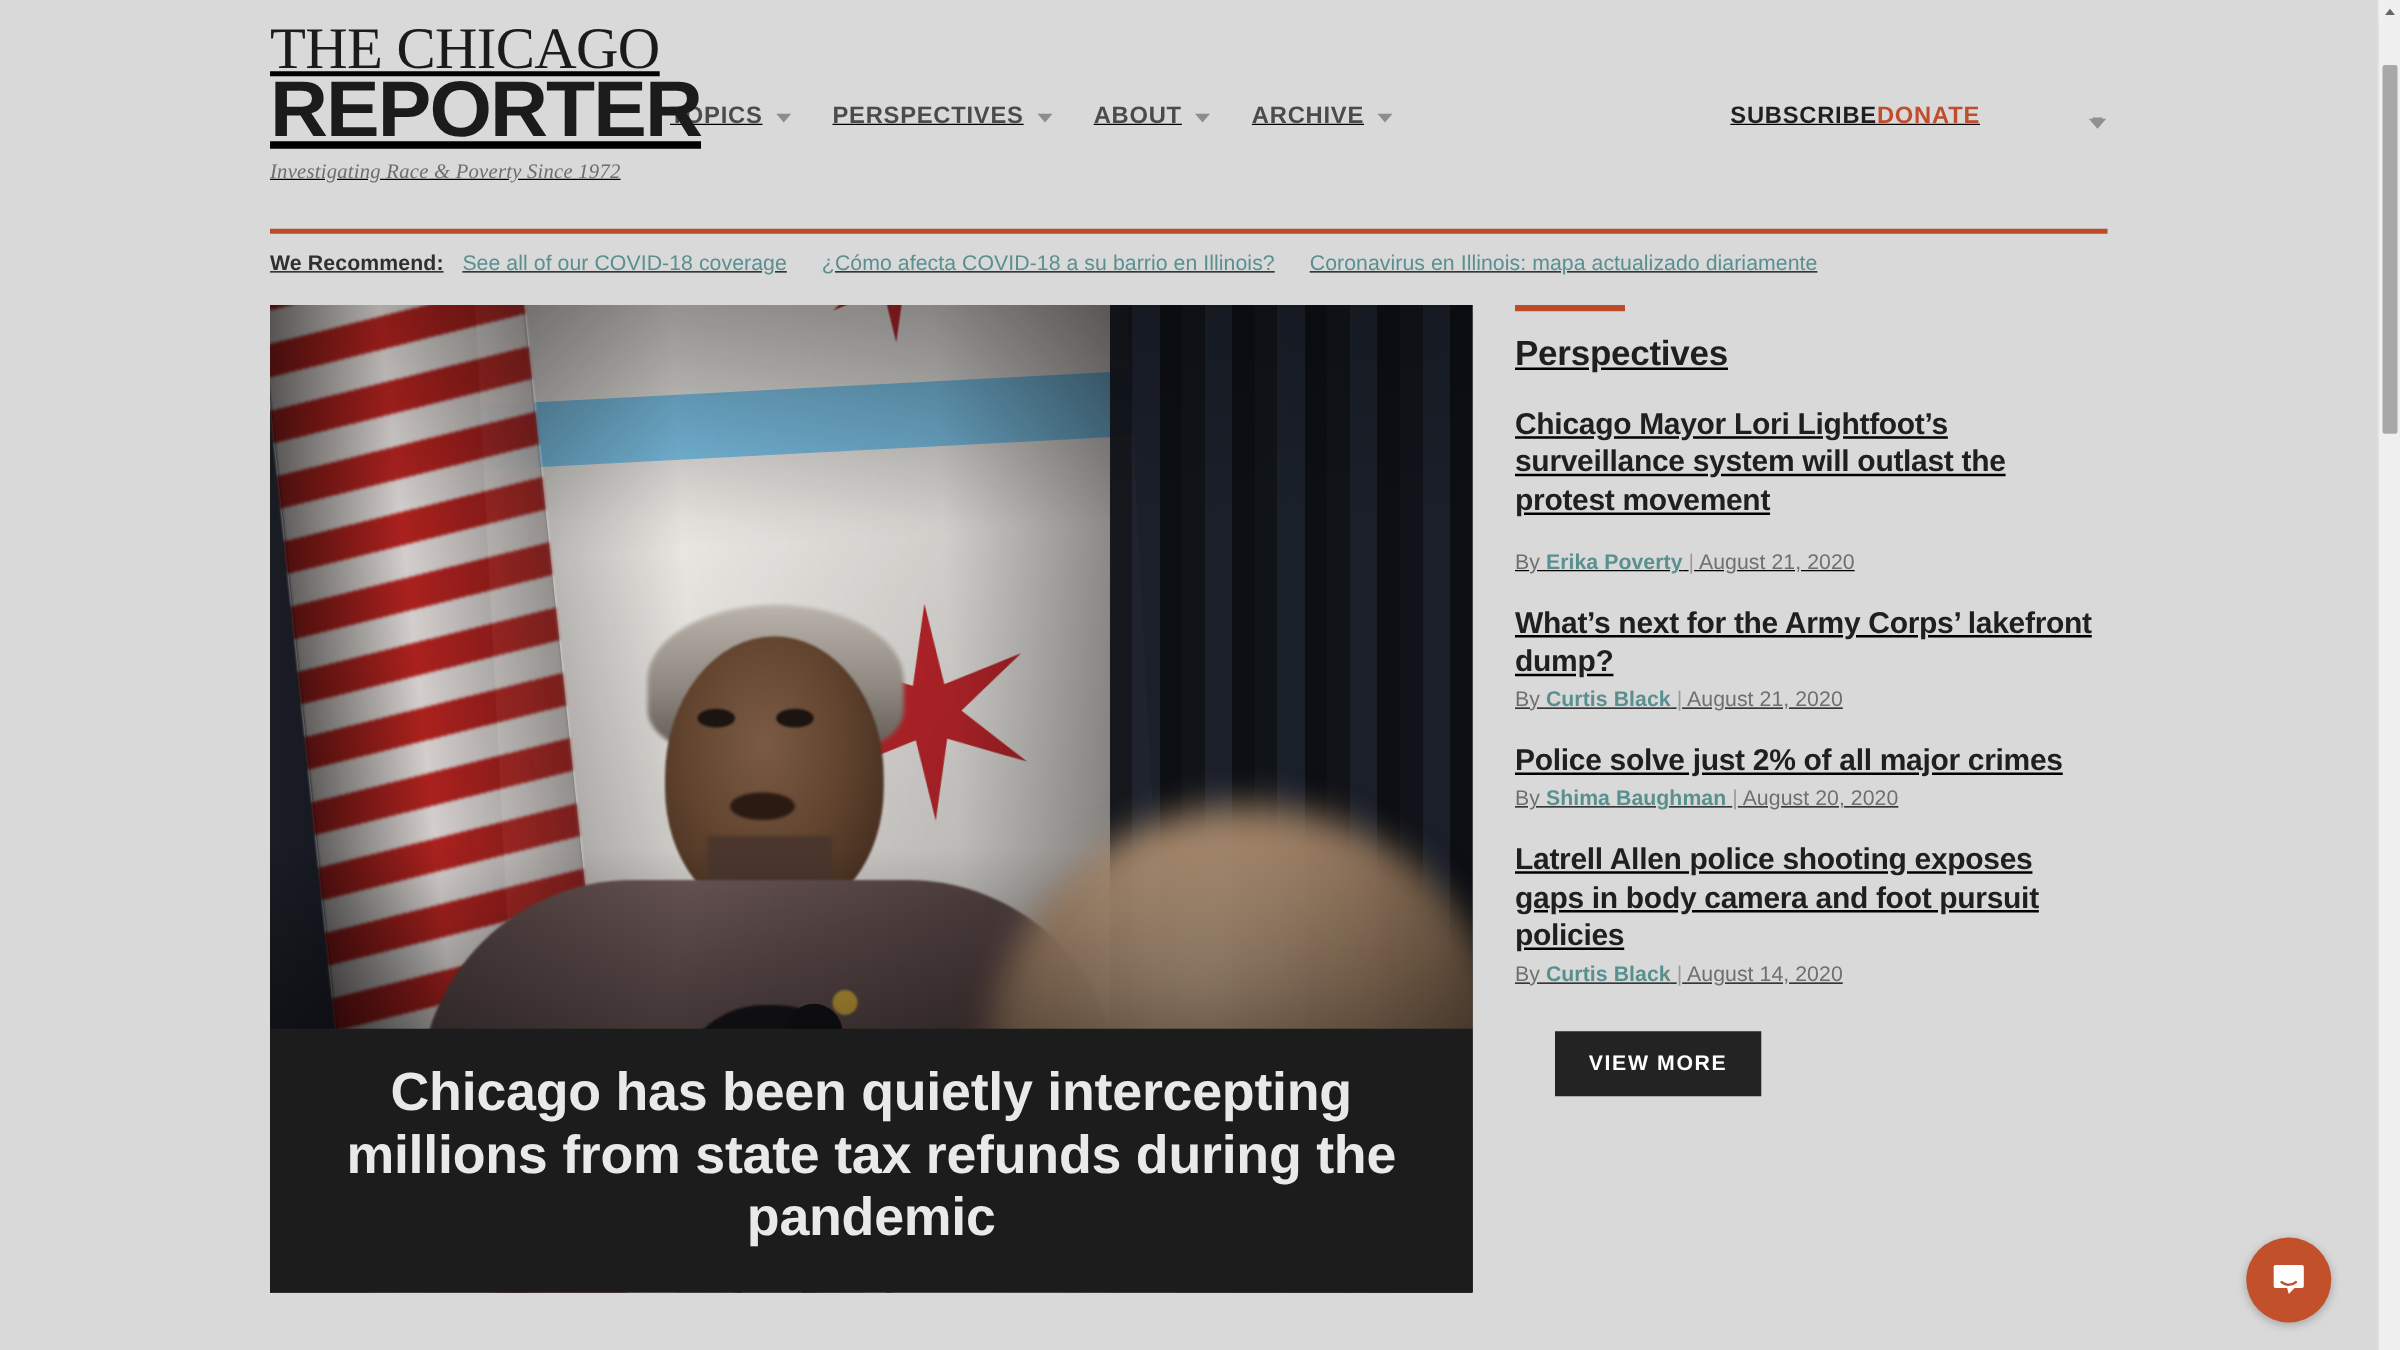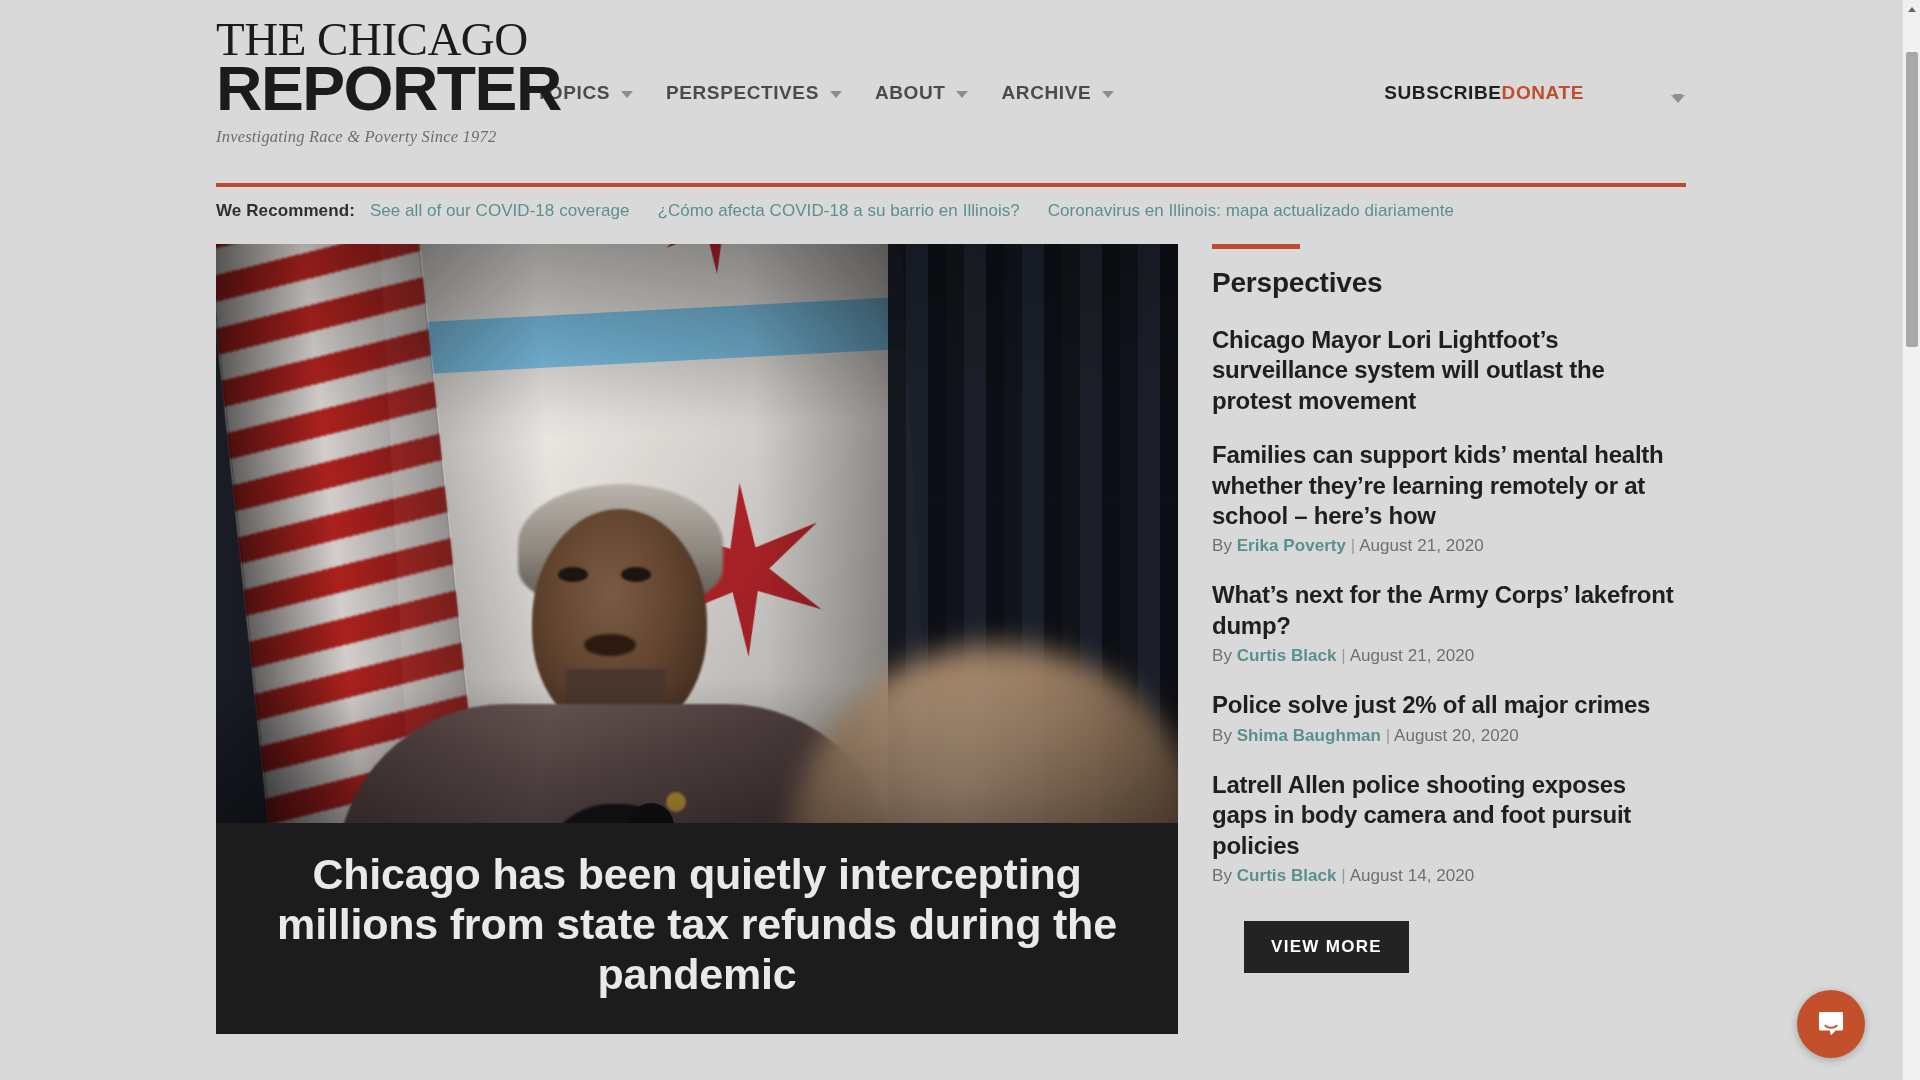--- a/index.html
+++ b/index.html
@@ -15,20 +15,21 @@
     position:relative;
     width:1920px; height:1080px;
     background:#d9d9d9;
     overflow:hidden;
   }
   .page {
     position:absolute;
     left:0; top:0;
     width:1902px; height:1032px;
     background:#d9d9d9;
+    text-decoration:underline;
   }
   .container {
     width:1470px;
     margin:0 auto;
     position:relative;
   }
 
   
   .site-header {
     padding-top:18px;
@@ -574,21 +575,20 @@
 
       <aside class="sidebar">
         <div class="sb-rule"></div>
         <h2 class="sb-heading">Perspectives</h2>
 
         <div class="sb-item">
           <div class="sb-title">Chicago Mayor Lori Lightfoot’s surveillance system will outlast the protest movement</div>
         </div>
 
         <div class="sb-item">
-          <div class="sb-title">Families can support kids’ mental health whether they’re learning remotely or at school – here’s how</div>
           <div class="sb-byline">
             <span>By</span>
             <span class="sb-author">Erika Poverty</span>
             <span class="sb-sep">|</span>
             <span>August 21, 2020</span>
           </div>
         </div>
 
         <div class="sb-item">
           <div class="sb-title">What’s next for the Army Corps’ lakefront dump?</div>

